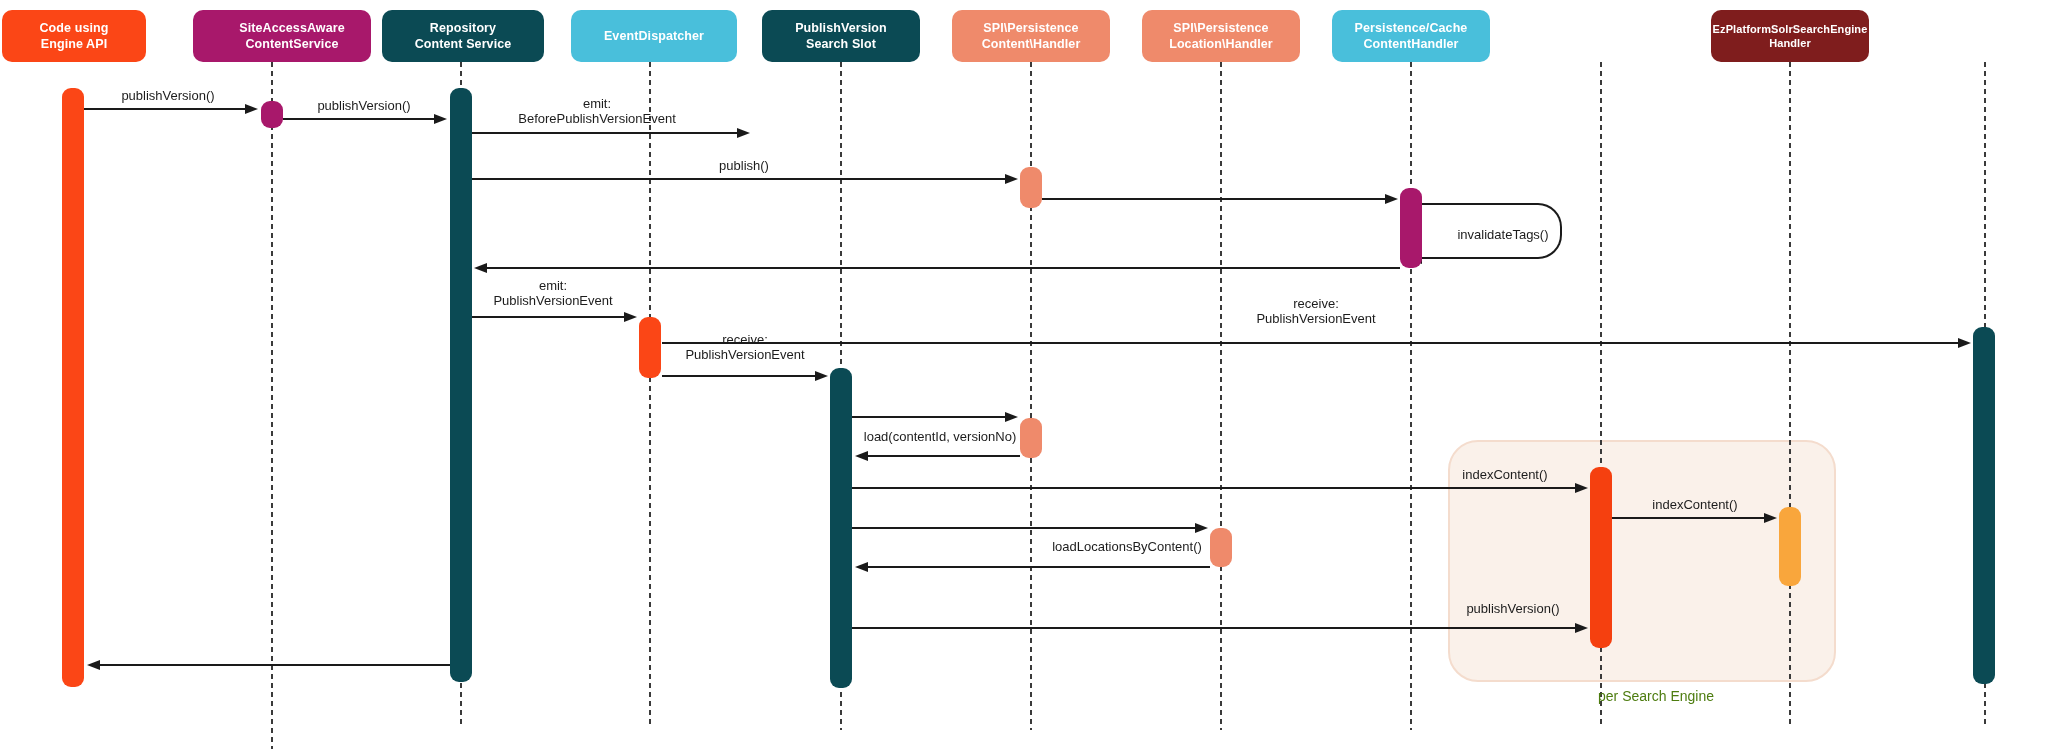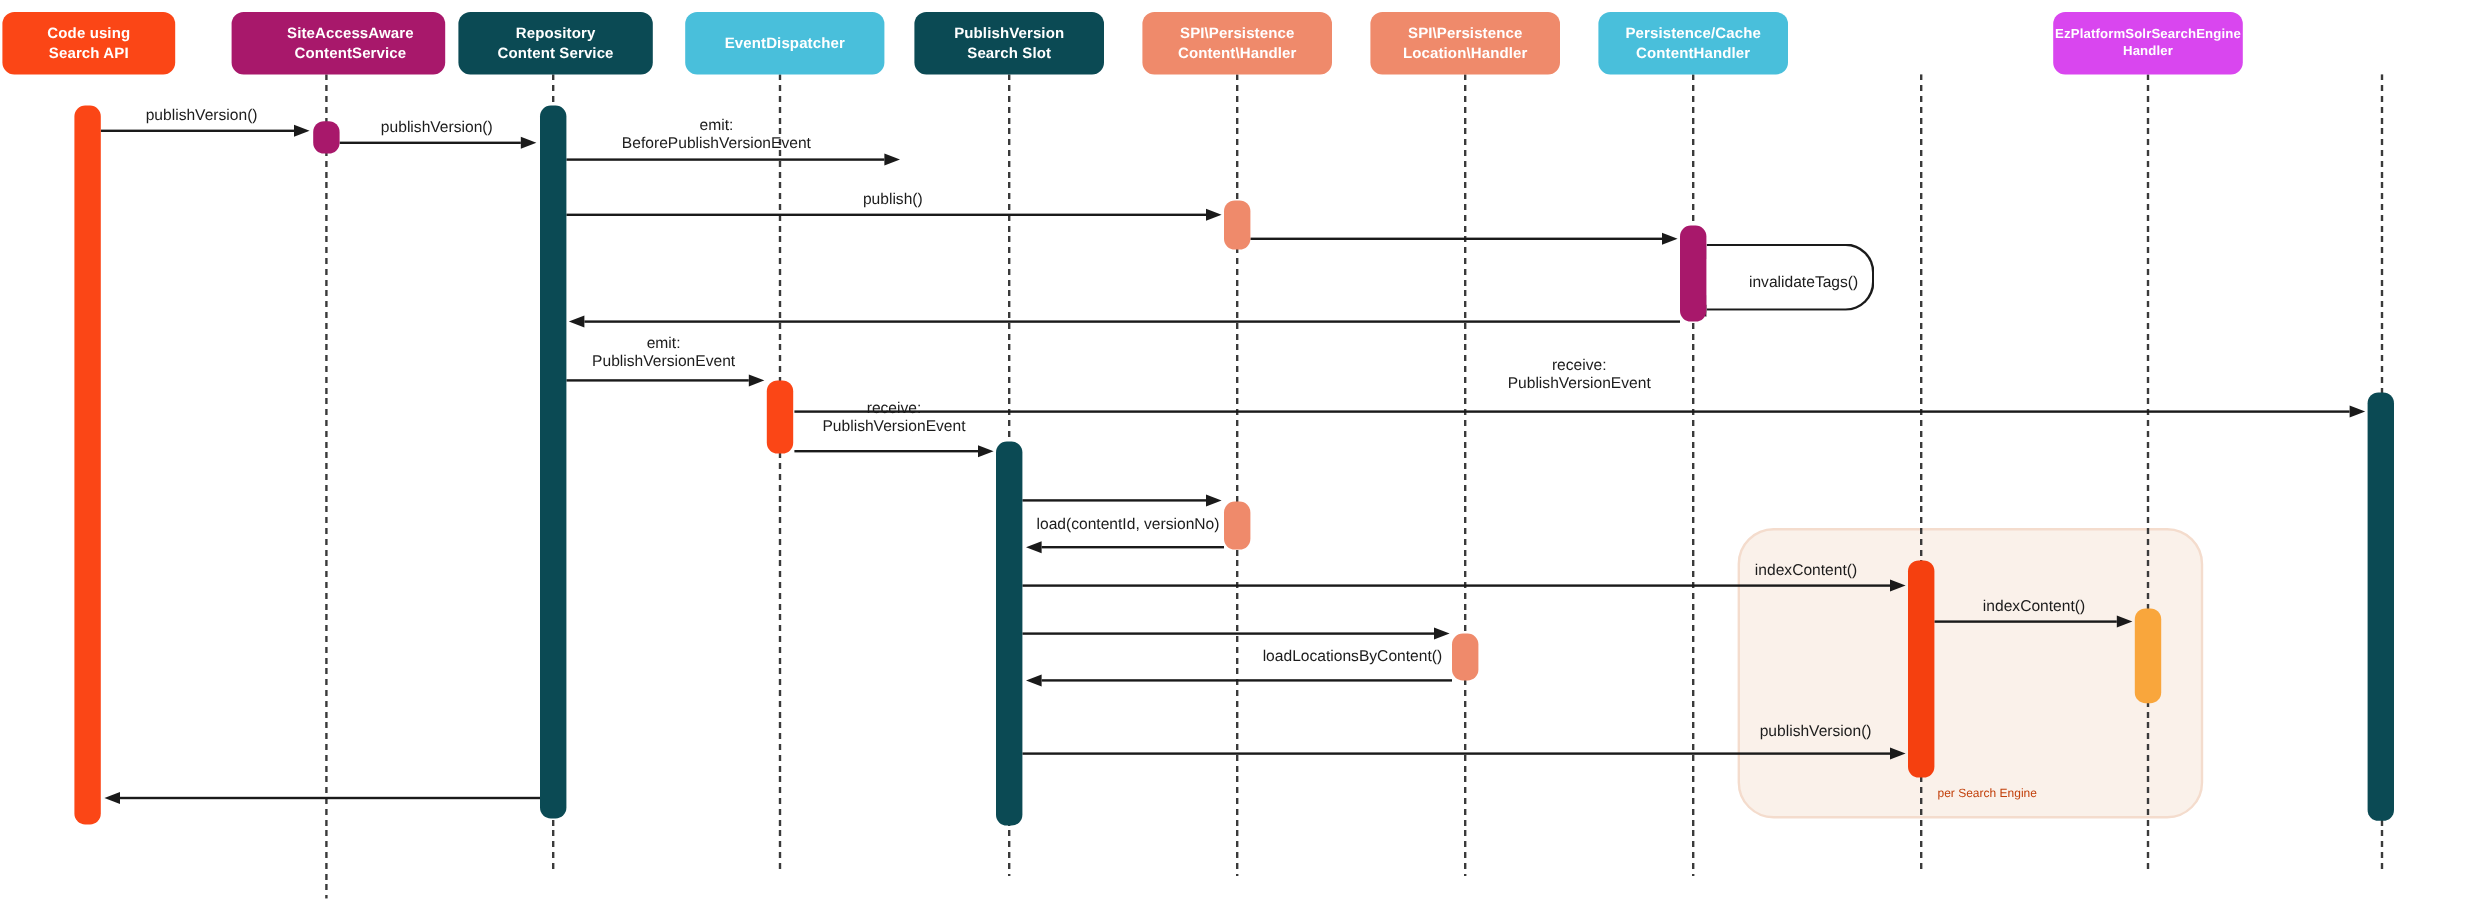--- a/index.html
+++ b/index.html
@@ -14,21 +14,21 @@
     color:#ffffff;font-weight:600;font-size:12.5px;line-height:1.3;
     text-align:center;letter-spacing:.1px;z-index:3;
   }
   .pbox span{display:block;white-space:nowrap;}
   .pbox-small{font-size:11px;}
   .c-red{background:#FB4616}
   .c-magenta{background:#A8186B}
   .c-teal{background:#0B4A54}
   .c-blue{background:#49BFDB}
   .c-salmon{background:#EF8A6B}
-  .c-orange{background:#d946ef}
+  .c-orange{background:#7f1d1d}
   
   .lifeline{
     position:absolute;width:2px;z-index:1;
     background:repeating-linear-gradient(to bottom,#3a3a3a 0 5px,transparent 5px 9px);
   }
   
   .bar{position:absolute;width:22px;border-radius:9px;z-index:3;}
   .b-red{background:#FB4616}
   .b-magenta{background:#A8186B}
   .b-teal{background:#0B4A54}
@@ -61,21 +61,21 @@
     text-align:center;line-height:15px;
   }
   .msg span{display:block;}
   
   .frame{
     position:absolute;background:#FAF1EA;border:2px solid #F4DCCD;
     border-radius:30px;z-index:0;
   }
   .frame-label{
     position:absolute;transform:translateX(-50%);
-    font-size:10px;color:#c2410c;white-space:nowrap;z-index:4;
+    font-size:14px;color:#4d7c0f;white-space:nowrap;z-index:4;margin-top:32px;
   }
 </style>
 </head>
 <body>
 
 <div id="diagram">
 
   <div class="frame" style="left:1448px;top:440px;width:384px;height:238px;"></div>
   <div class="frame-label" style="left:1656px;top:656px;">per Search Engine</div>
 
@@ -85,21 +85,21 @@
   <div class="lifeline" style="left:840px;top:62px;height:668px;"></div>
   <div class="lifeline" style="left:1030px;top:62px;height:668px;"></div>
   <div class="lifeline" style="left:1220px;top:62px;height:668px;"></div>
   <div class="lifeline" style="left:1410px;top:62px;height:668px;"></div>
   <div class="lifeline" style="left:1600px;top:62px;height:665px;"></div>
   <div class="lifeline" style="left:1789px;top:62px;height:665px;"></div>
   <div class="lifeline" style="left:1984px;top:62px;height:665px;"></div>
 
   <div class="pbox c-red" style="left:2px;width:144px;">
     <span>Code using</span>
-    <span>Search API</span>
+    <span>Engine API</span>
   </div>
   <div class="pbox c-magenta" style="left:193px;width:158px;padding-left:20px;">
     <span>SiteAccessAware</span>
     <span>ContentService</span>
   </div>
   <div class="pbox c-teal" style="left:382px;width:162px;">
     <span>Repository</span>
     <span>Content Service</span>
   </div>
   <div class="pbox c-blue" style="left:571px;width:166px;">

